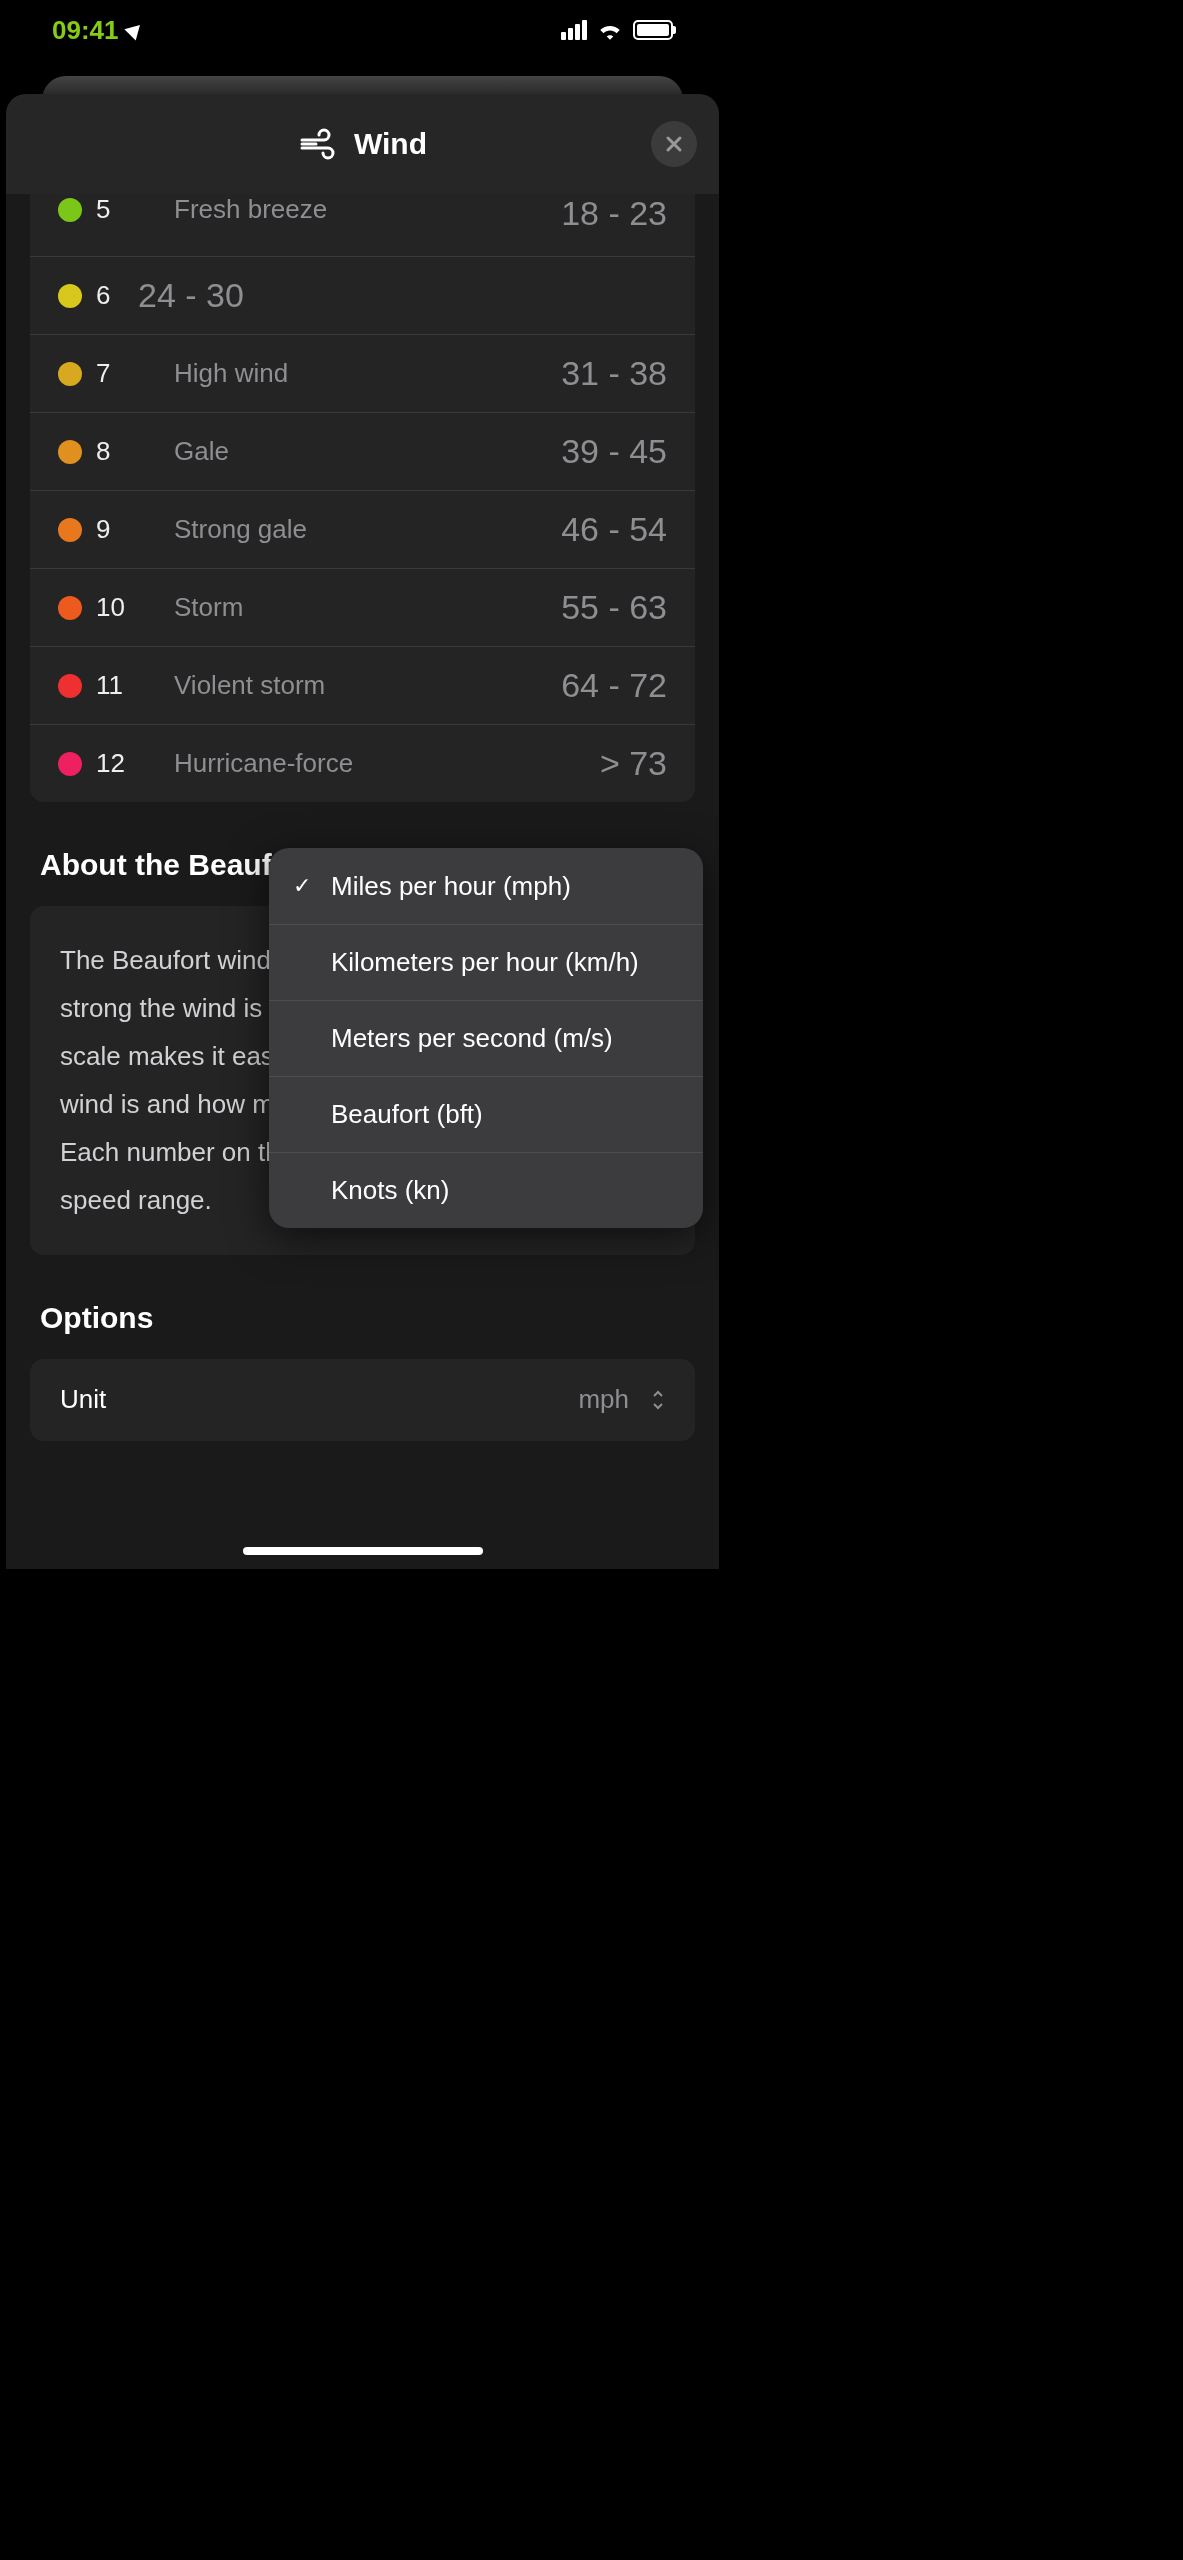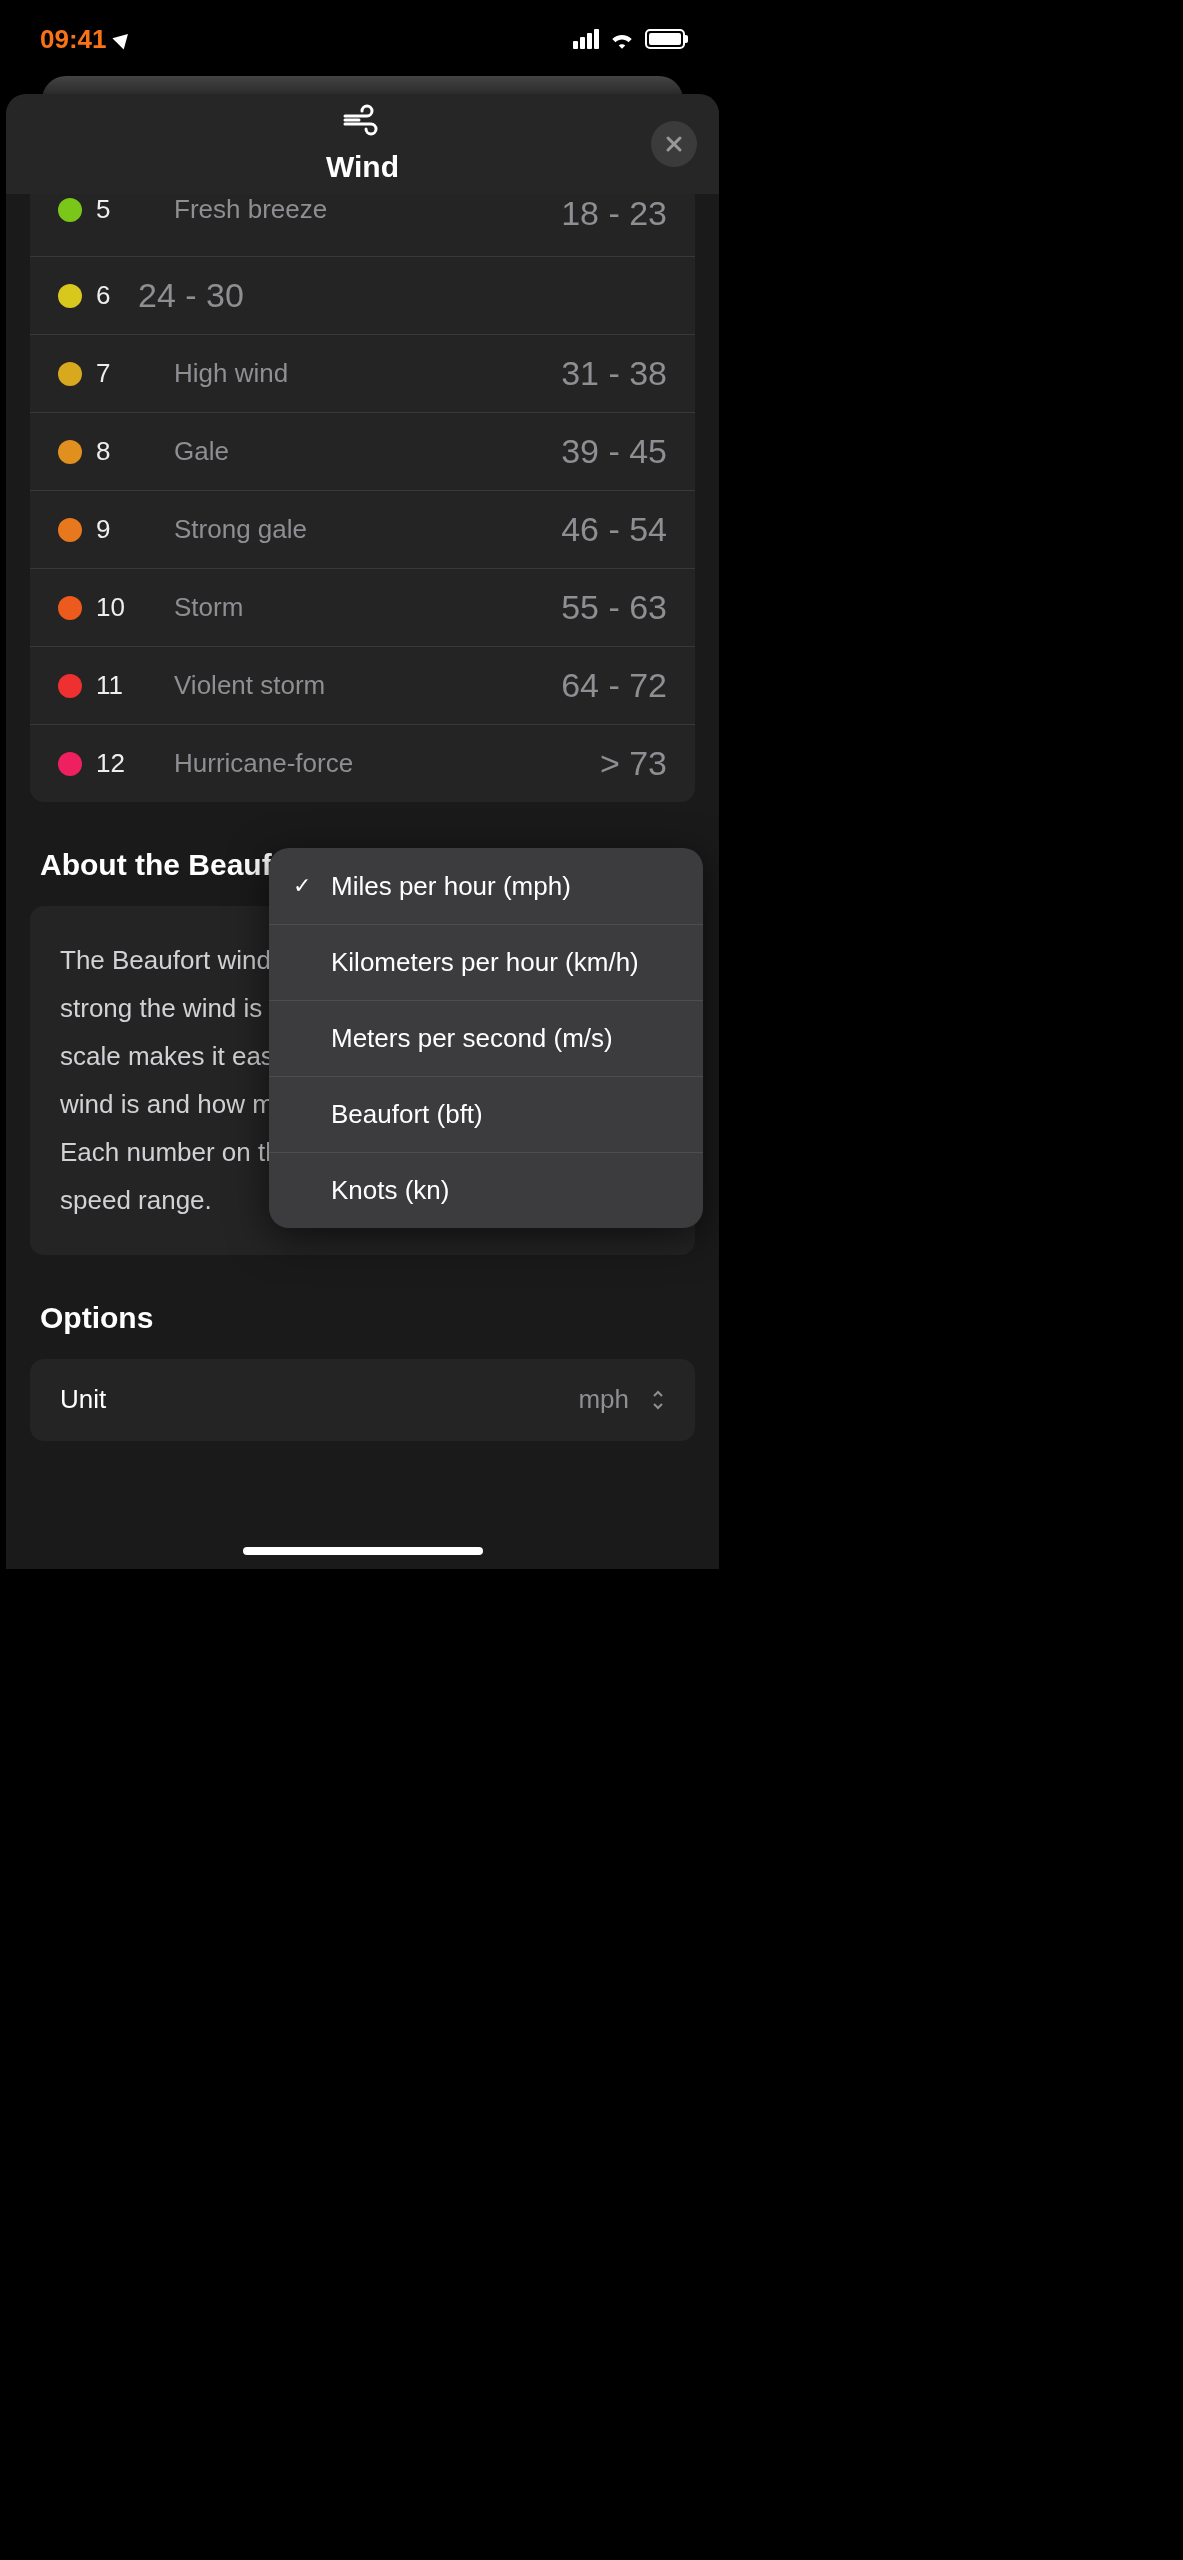--- a/index.html
+++ b/index.html
@@ -15,23 +15,22 @@
     position: relative;
     overflow: hidden;
   }
   
   
   .status-bar {
     height: 60px;
     display: flex;
     justify-content: space-between;
     align-items: center;
-    padding: 0 40px;
-    color: #f97316;
-    margin-top: 9px;
+    padding: 0 52px;
+    color: #84cc16;
   }
   .status-left {
     display: flex;
     align-items: center;
     gap: 8px;
     font-size: 26px;
     font-weight: 600;
   }
   .status-right {
     display: flex;
@@ -105,21 +104,20 @@
     justify-content: center;
     position: relative;
   }
   .header-title {
     display: flex;
     align-items: center;
     gap: 14px;
     color: #fff;
     font-size: 30px;
     font-weight: 600;
-    flex-direction: column;
   }
   .wind-icon {
     width: 42px;
     height: 32px;
     position: relative;
   }
   .wind-icon svg { width:100%; height:100%; }
   .close-btn {
     position: absolute;
     right: 22px;

